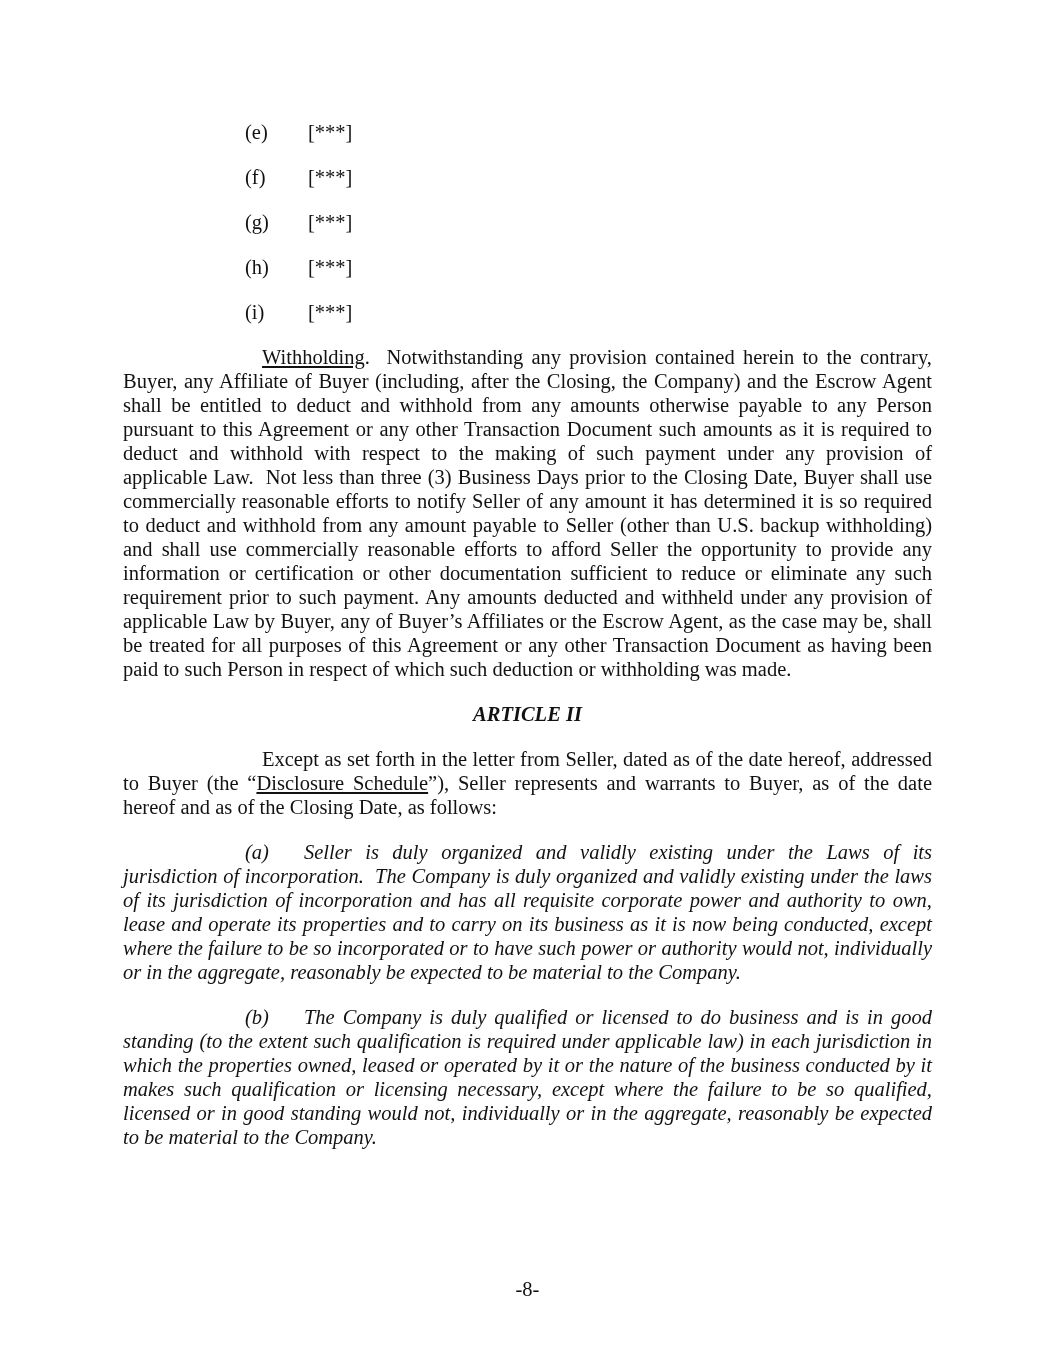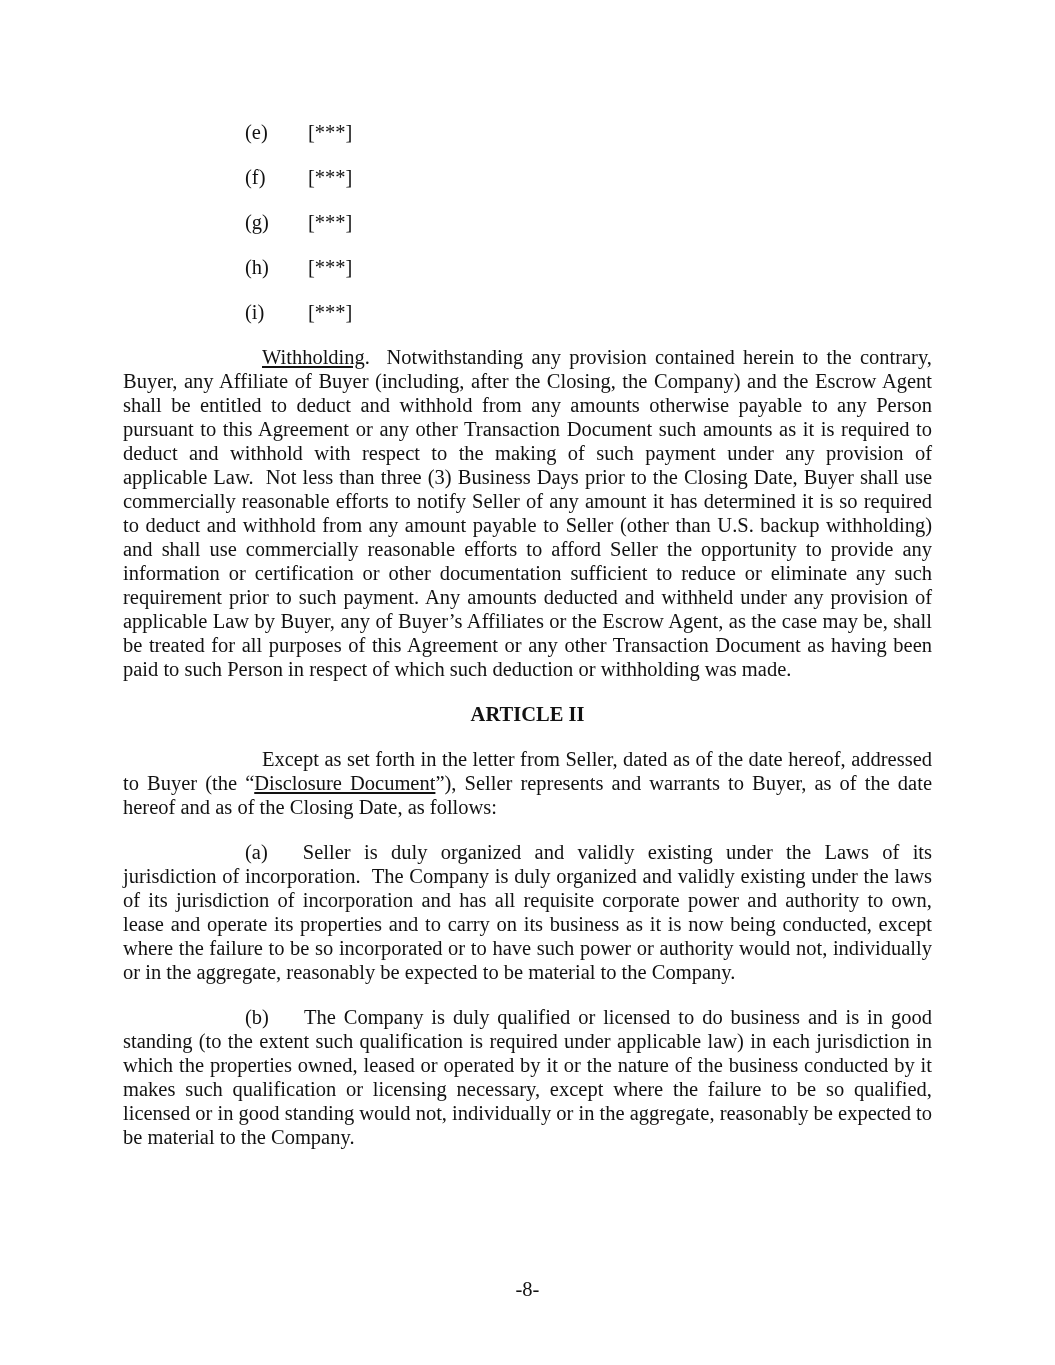--- a/index.html
+++ b/index.html
@@ -35,33 +35,35 @@
     display: inline-block;
     width: 63px;
   }
   .para {
     margin: 0 0 21px 0;
     text-align: justify;
     text-indent: 139px;
   }
   .para.clause {
     text-indent: 122px;
+    font-style: italic;
   }
   .tab-gap-section {
     display: inline-block;
     width: 26px;
   }
   .tab-gap-clause {
     display: inline-block;
     width: 35px;
   }
   .heading-block {
     text-align: center;
     font-weight: bold;
     margin: 0 0 21px 0;
+    font-style: italic;
   }
   .underlined {
     text-decoration: underline;
     text-underline-offset: 2px;
     margin-top: 17px;
   }
   .section-line {
     margin-bottom: 21px;
   }
   .page-footer {
@@ -95,21 +97,21 @@
       <span class="li-label">(i)</span><span class="li-value">[***]</span>
     </div>
   </div>
 
   <p class="para"><span class="underlined">Withholding</span><span>.&nbsp; Notwithstanding any provision contained herein to the contrary, Buyer, any Affiliate of Buyer (including, after the Closing, the Company) and the Escrow Agent shall be entitled to deduct and withhold from any amounts otherwise payable to any Person pursuant to this Agreement or any other Transaction Document such amounts as it is required to deduct and withhold with respect to the making of such payment under any provision of applicable Law.&nbsp; Not less than three (3) Business Days prior to the Closing Date, Buyer shall use commercially reasonable efforts to notify Seller of any amount it has determined it is so required to deduct and withhold from any amount payable to Seller (other than U.S. backup withholding) and shall use commercially reasonable efforts to afford Seller the opportunity to provide any information or certification or other documentation sufficient to reduce or eliminate any such requirement prior to such payment. Any amounts deducted and withheld under any provision of applicable Law by Buyer, any of Buyer’s Affiliates or the Escrow Agent, as the case may be, shall be treated for all purposes of this Agreement or any other Transaction Document as having been paid to such Person in respect of which such deduction or withholding was made.</span></p>
 
   <div class="heading-block">
     <div>ARTICLE II</div>
   </div>
 
-  <p class="para"><span>Except as set forth in the letter from Seller, dated as of the date hereof, addressed to Buyer (the “</span><span class="underlined">Disclosure Document</span><span>”), Seller represents and warrants to Buyer, as of the date hereof and as of the Closing Date, as follows:</span></p>
+  <p class="para"><span>Except as set forth in the letter from Seller, dated as of the date hereof, addressed to Buyer (the “</span><span class="underlined">Disclosure Schedule</span><span>”), Seller represents and warrants to Buyer, as of the date hereof and as of the Closing Date, as follows:</span></p>
 
 
   <p class="para clause"><span>(a)</span><span class="tab-gap-clause"></span><span>Seller is duly organized and validly existing under the Laws of its jurisdiction of incorporation.&nbsp; The Company is duly organized and validly existing under the laws of its jurisdiction of incorporation and has all requisite corporate power and authority to own, lease and operate its properties and to carry on its business as it is now being conducted, except where the failure to be so incorporated or to have such power or authority would not, individually or in the aggregate, reasonably be expected to be material to the Company.</span></p>
 
   <p class="para clause"><span>(b)</span><span class="tab-gap-clause"></span><span>The Company is duly qualified or licensed to do business and is in good standing (to the extent such qualification is required under applicable law) in each jurisdiction in which the properties owned, leased or operated by it or the nature of the business conducted by it makes such qualification or licensing necessary, except where the failure to be so qualified, licensed or in good standing would not, individually or in the aggregate, reasonably be expected to be material to the Company.</span></p>
 
   <div class="page-footer">-8-</div>
 
 </div>
 

